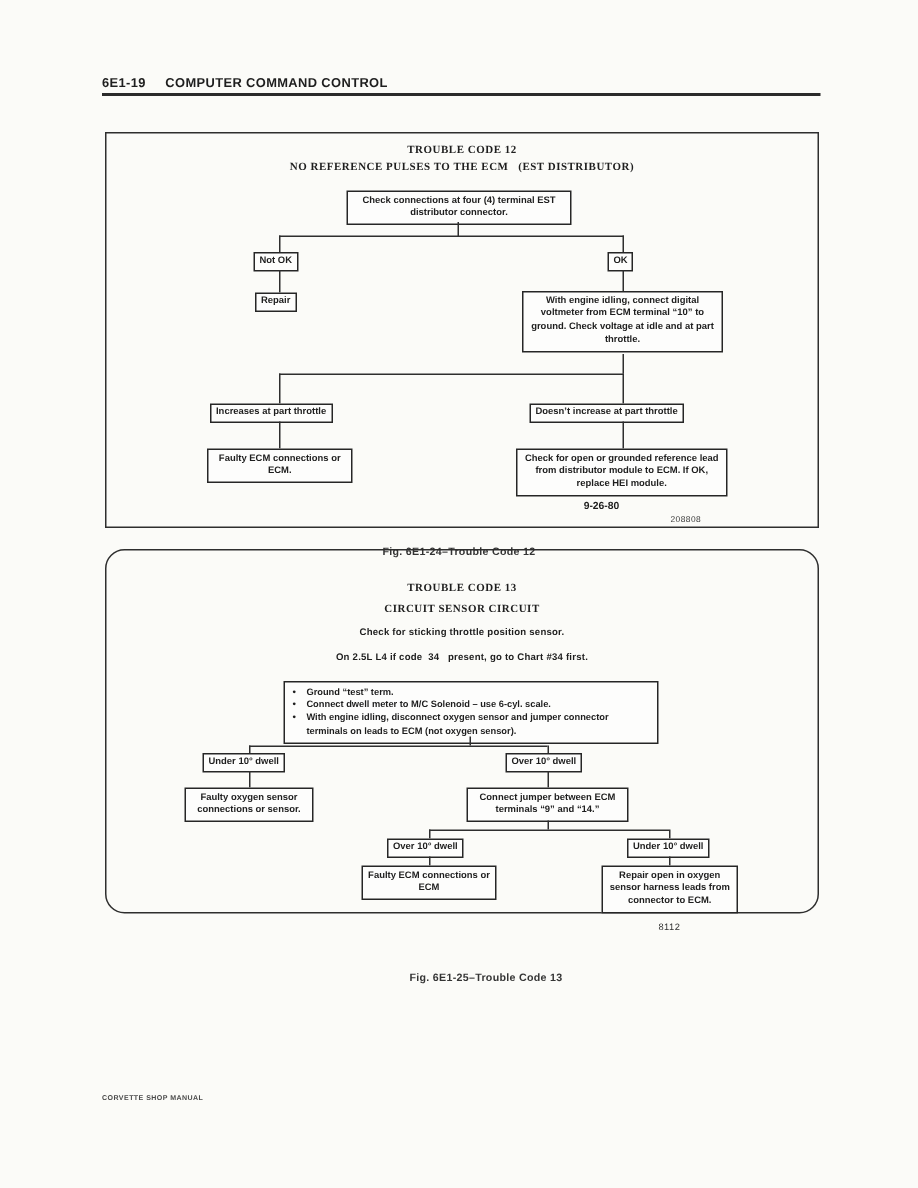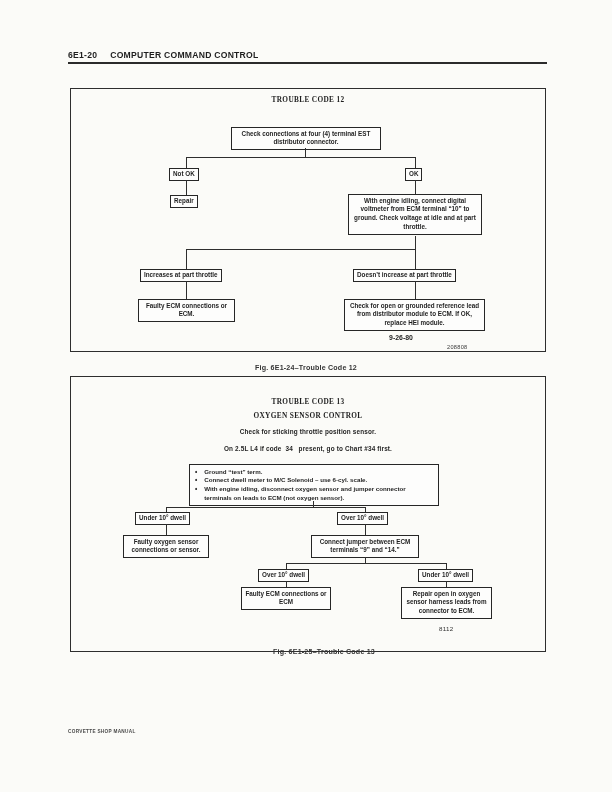--- a/index.html
+++ b/index.html
@@ -50,26 +50,27 @@
   .stamp-num  { position:absolute; font-weight:normal; font-size:5.6px; color:#3a3a3a; letter-spacing:.3px; }
 
   .fig-caption { position:absolute; left:0; width:612px; text-align:center; font-weight:bold; font-size:7.1px; color:#343434; letter-spacing:.2px; }
 
   .pg-footer { position:absolute; left:68px; top:729px; font-size:4.7px; font-weight:bold; letter-spacing:.3px; color:#4a4a4a; }
 </style>
 </head>
 <body>
 
 <div class="pg-header">
-  <span class="code">6E1-20</span><span>COMPUTER COMMAND CONTROL</span>
+  <span class="code">6E1-19</span><span>COMPUTER COMMAND CONTROL</span>
 </div>
 <div class="hdr-rule"></div>
 
 <div class="frame" style="left:70px; top:88px; width:476px; height:264px;">
   <div class="ctitle" style="top:6px;">TROUBLE CODE 12</div>
+  <div class="ctitle" style="top:17px;">NO REFERENCE PULSES TO THE ECM&nbsp;&nbsp;&nbsp;(EST DISTRIBUTOR)</div>
 
   <div class="fbox" style="left:160px; top:38px; width:150px;">Check connections at four (4) terminal EST distributor connector.</div>
 
   <div class="ln" style="left:234px; top:59px;  width:1px;  height:10px;"></div>
   <div class="ln" style="left:115px; top:68px;  width:230px; height:1px;"></div>
   <div class="ln" style="left:115px; top:68px;  width:1px;  height:11px;"></div>
   <div class="ln" style="left:344px; top:68px;  width:1px;  height:11px;"></div>
 
   <div class="fbox lbl" style="left:98px;  top:79px;">Not OK</div>
   <div class="fbox lbl" style="left:334px; top:79px;">OK</div>
@@ -92,23 +93,23 @@
   <div class="ln" style="left:344px; top:192px; width:1px; height:18px;"></div>
 
   <div class="fbox" style="left:67px;  top:210px; width:97px;">Faulty ECM connections or ECM.</div>
   <div class="fbox" style="left:273px; top:210px; width:141px;">Check for open or grounded reference lead from distributor module to ECM. If OK, replace HEI module.</div>
 
   <div class="stamp-date" style="left:300px; top:245px; width:60px;">9-26-80</div>
   <div class="stamp-num" style="left:376px; top:255px;">208808</div>
 </div>
 <div class="fig-caption" style="top:364px;">Fig. 6E1-24–Trouble Code 12</div>
 
-<div class="frame" style="left:70px; top:376px; width:476px; height:276px;">
+<div class="frame" style="left:70px; top:366px; width:476px; height:243px;border-radius:13px;">
   <div class="ctitle" style="top:20px;">TROUBLE CODE 13</div>
-  <div class="ctitle" style="top:34px;">OXYGEN SENSOR CONTROL</div>
+  <div class="ctitle" style="top:34px;">CIRCUIT SENSOR CIRCUIT</div>
   <div class="cnote" style="top:51px;">Check for sticking throttle position sensor.</div>
   <div class="cnote" style="top:68px;">On 2.5L L4 if code&nbsp;&nbsp;34&nbsp;&nbsp;&nbsp;present, go to Chart #34 first.</div>
 
   <div class="fbox bullets" style="left:118px; top:87px; width:250px; text-align:left;">
     <div class="brow">
       <span class="bdot">•</span>
       <span class="btxt">Ground “test” term.</span>
     </div>
     <div class="brow">
       <span class="bdot">•</span>

